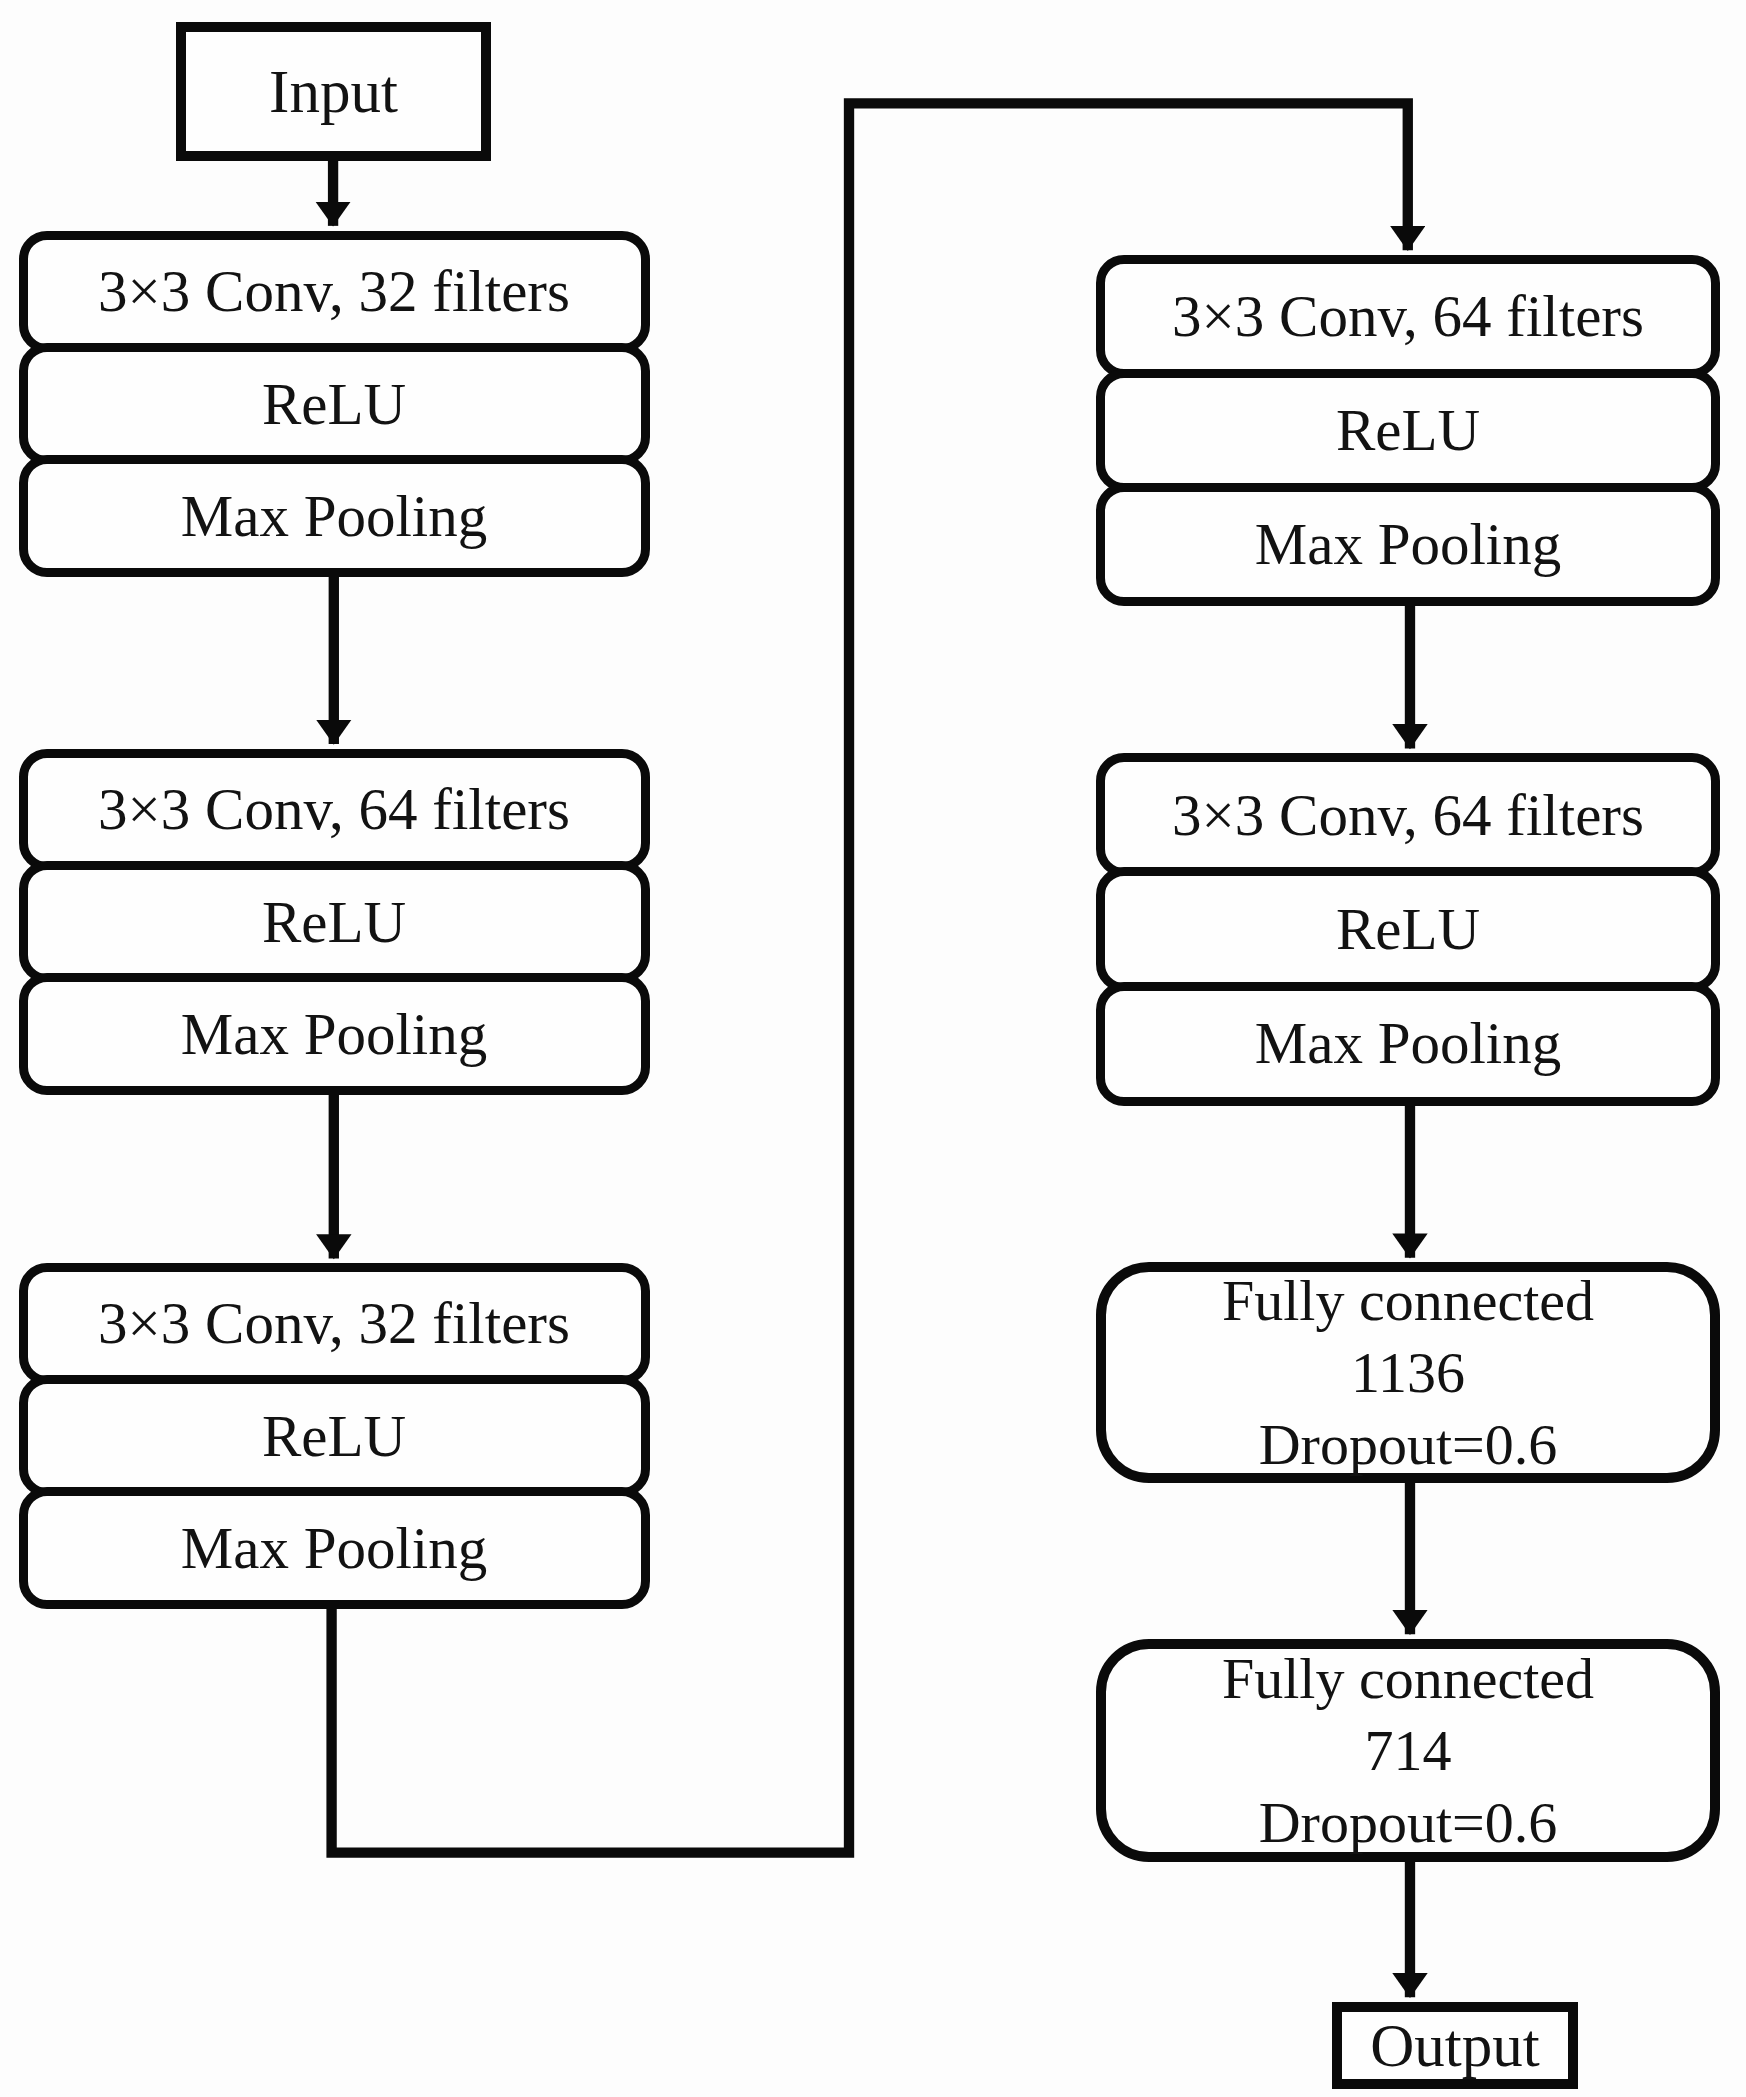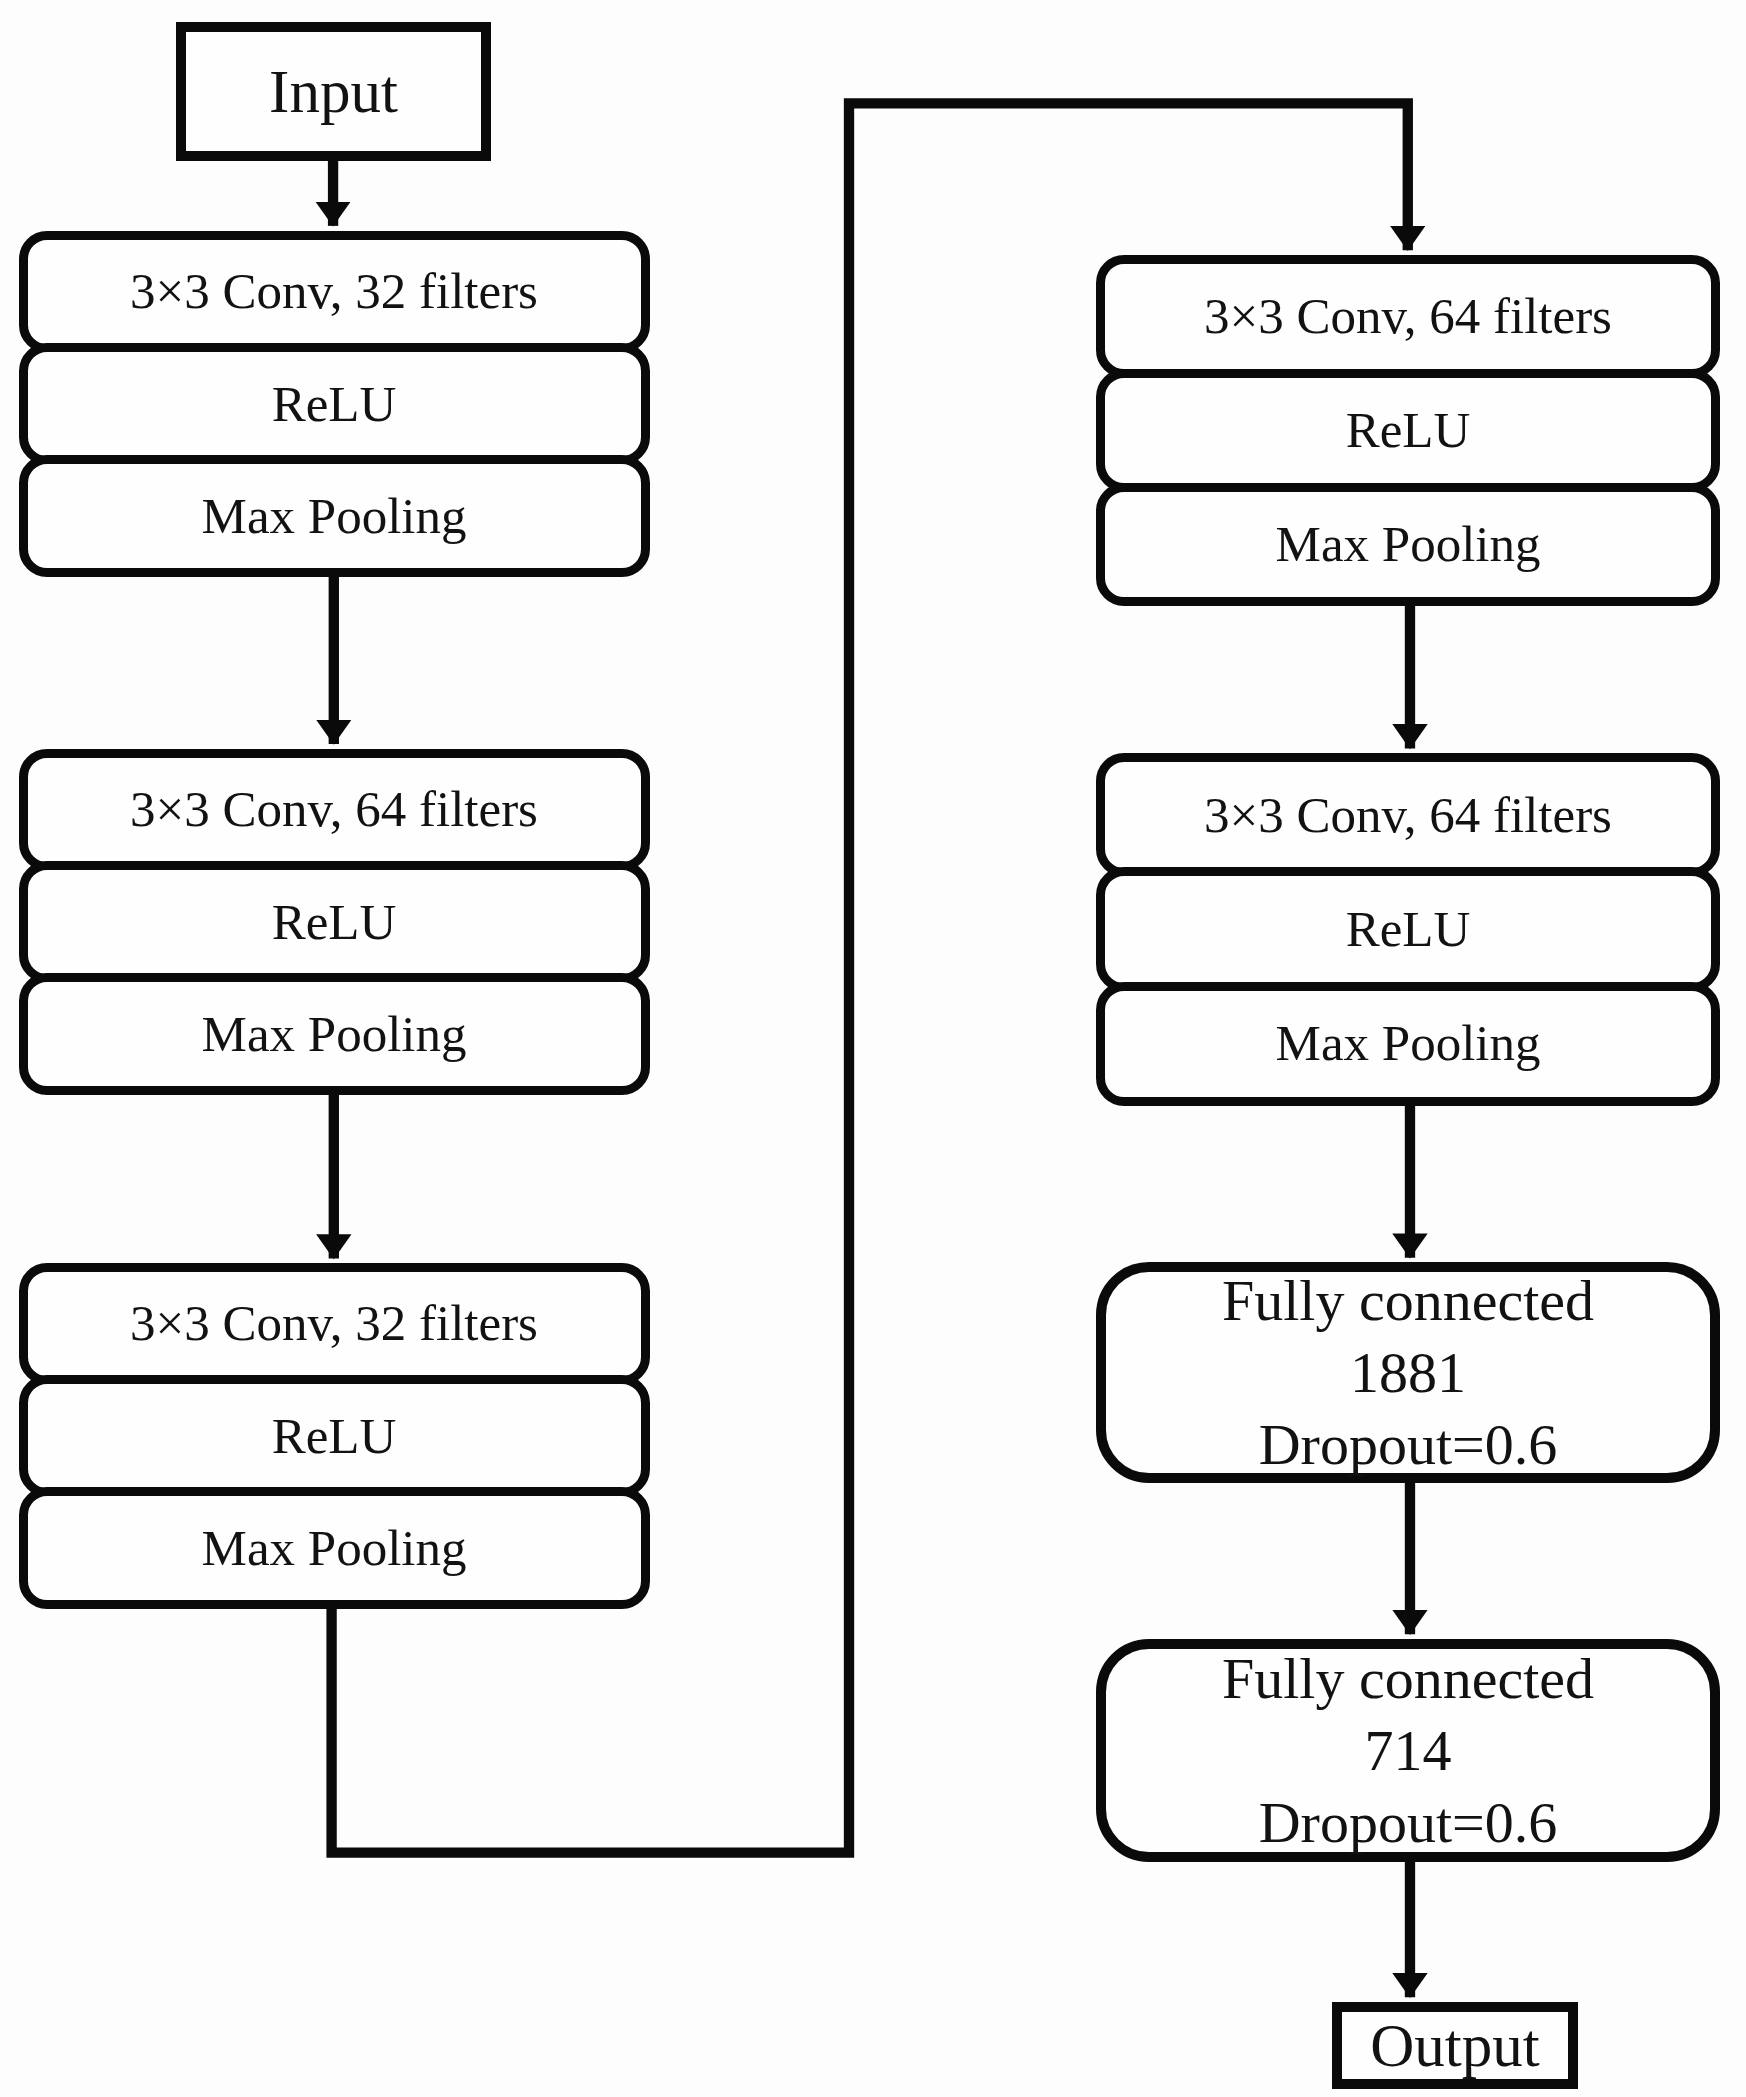--- a/index.html
+++ b/index.html
@@ -45,21 +45,21 @@
   }
   .row {
     box-sizing: border-box;
     flex: 1 1 0;
     background: #fefefe;
     border: 9.6px solid #0a0a0a;
     border-radius: 28px;
     display: flex;
     align-items: center;
     justify-content: center;
-    font-size: 51px;
+    font-size: 59px;
     line-height: 1;
   }
   .row + .row { margin-top: -9.6px; }
   .fc {
     border: 10.3px solid #0a0a0a;
     border-radius: 53px;
     flex-direction: column;
     font-size: 58px;
     line-height: 72px;
   }
@@ -127,21 +127,21 @@
   </div>
 
   <div id="right-block-2" class="node block">
     <div class="row">3×3 Conv, 64 filters</div>
     <div class="row">ReLU</div>
     <div class="row">Max Pooling</div>
   </div>
 
   <div id="node-fc-1" class="node fc">
     <span class="fc-line">Fully connected</span>
-    <span class="fc-line">1881</span>
+    <span class="fc-line">1136</span>
     <span class="fc-line">Dropout=0.6</span>
   </div>
 
   <div id="node-fc-2" class="node fc">
     <span class="fc-line">Fully connected</span>
     <span class="fc-line">714</span>
     <span class="fc-line">Dropout=0.6</span>
   </div>
 
   <div id="node-output" class="node terminal">

